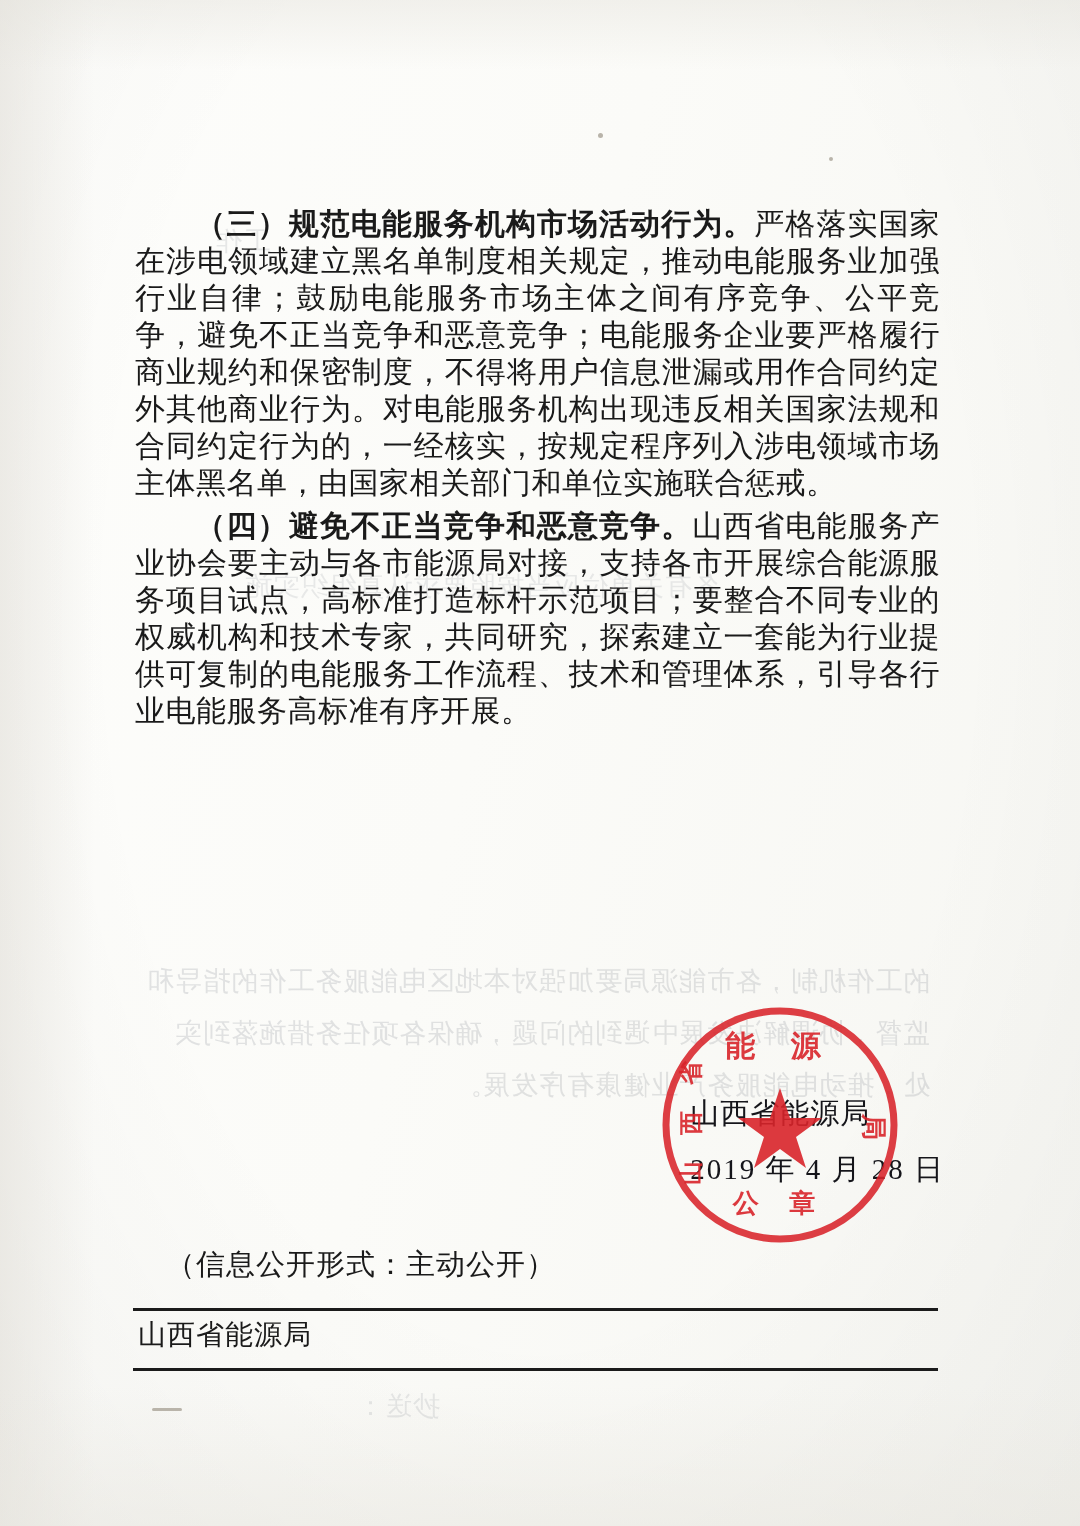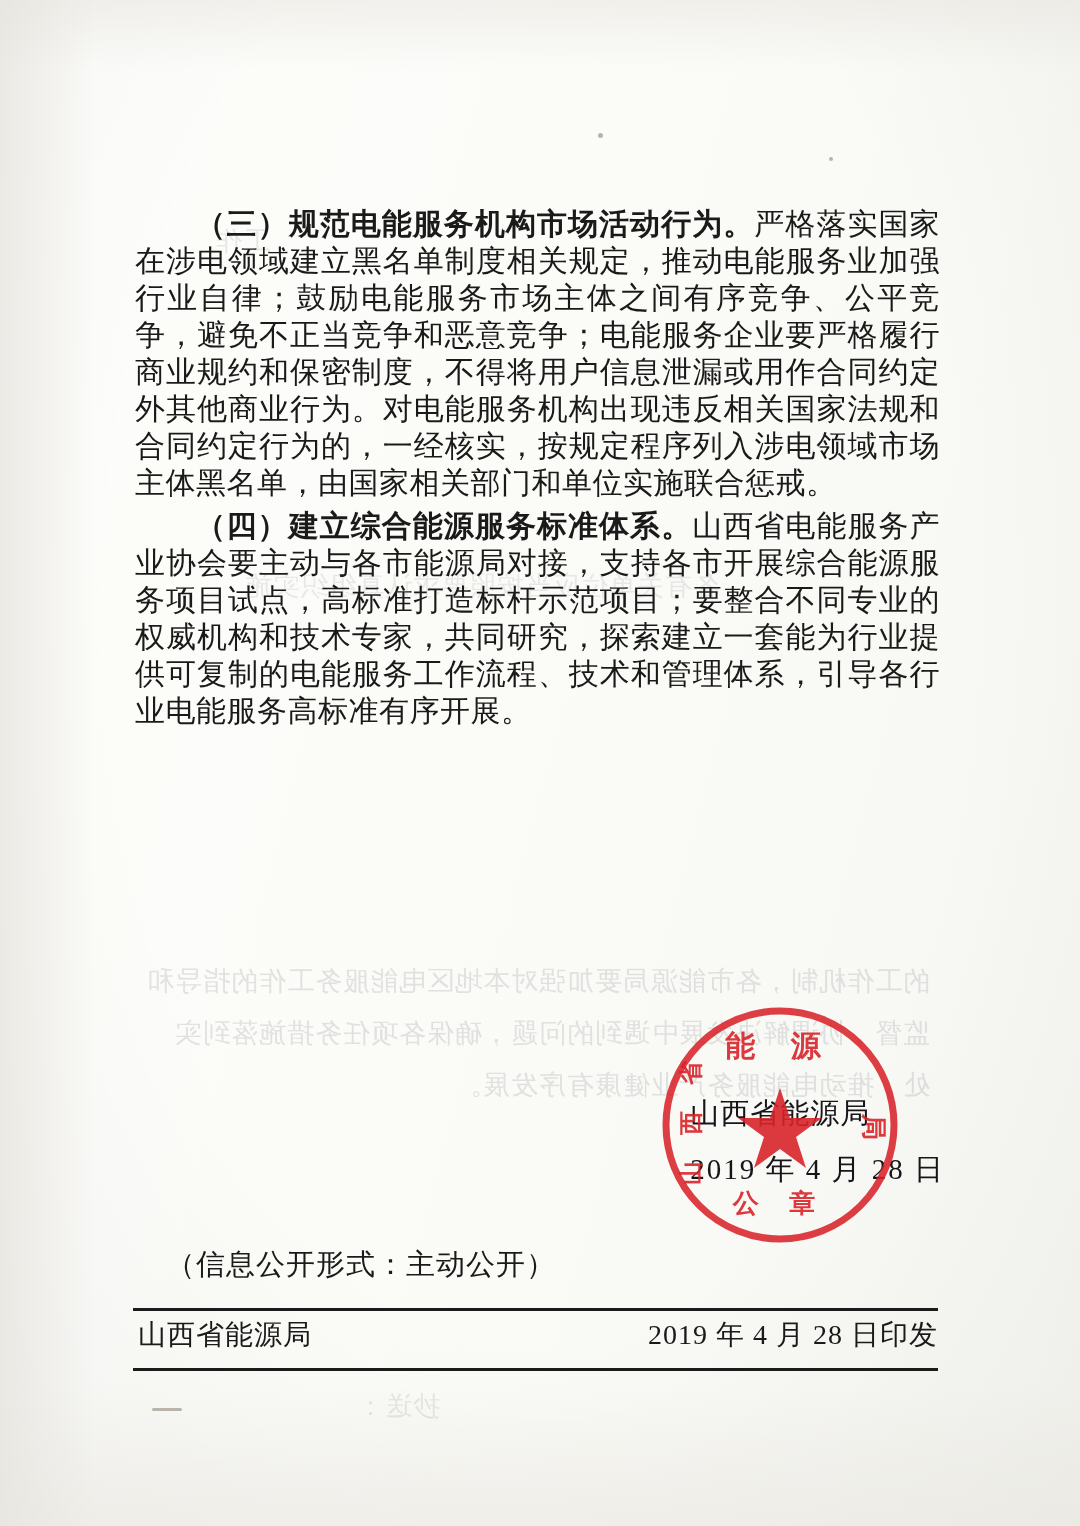--- a/index.html
+++ b/index.html
@@ -155,21 +155,21 @@
   <div class="ghost" id="ghost-b">工作</div>
   <div class="ghost" id="ghost-c">各有关单位应当按照要求认真组织实施</div>
   <div class="ghost" id="ghost-a">的工作机制，各市能源局要加强对本地区电能服务工作的指导和监督，协调解决发展中遇到的问题，确保各项任务措施落到实处，推动电能服务产业健康有序发展。</div>
   <div class="ghost" id="ghost-d">抄送：</div>
 
   <div class="body-wrap">
     <p class="para">
       <span style="display:inline-block;width:60px;"></span><span class="lead">（三）规范电能服务机构市场活动行为。</span><span>严格落实国家在涉电领域建立黑名单制度相关规定，推动电能服务业加强行业自律；鼓励电能服务市场主体之间有序竞争、公平竞争，避免不正当竞争和恶意竞争；电能服务企业要严格履行商业规约和保密制度，不得将用户信息泄漏或用作合同约定外其他商业行为。对电能服务机构出现违反相关国家法规和合同约定行为的，一经核实，按规定程序列入涉电领域市场主体黑名单，由国家相关部门和单位实施联合惩戒。</span>
     </p>
     <p class="para">
-      <span style="display:inline-block;width:60px;"></span><span class="lead">（四）建立综合能源服务标准体系。</span><span>山西省电能服务产业协会要主动与各市能源局对接，支持各市开展综合能源服务项目试点，高标准打造标杆示范项目；要整合不同专业的权威机构和技术专家，共同研究，探索建立一套能为行业提供可复制的电能服务工作流程、技术和管理体系，引导各行业电能服务高标准有序开展。</span>
+      <span style="display:inline-block;width:60px;"></span><span class="lead">（四）避免不正当竞争和恶意竞争。</span><span>山西省电能服务产业协会要主动与各市能源局对接，支持各市开展综合能源服务项目试点，高标准打造标杆示范项目；要整合不同专业的权威机构和技术专家，共同研究，探索建立一套能为行业提供可复制的电能服务工作流程、技术和管理体系，引导各行业电能服务高标准有序开展。</span>
     </p>
   </div>
 
   <div class="sign-block">
     <div>山西省能源局</div>
     <div class="date">2019 年 4 月 28 日</div>
   </div>
 
   <div class="seal">
     <svg width="250" height="250" viewBox="0 0 250 250" xmlns="http://www.w3.org/2000/svg">
@@ -186,20 +186,19 @@
         <text x="125" y="212" font-size="26" text-anchor="middle" letter-spacing="12">公 章</text>
       </g>
     </svg>
   </div>
 
   <div class="disclosure">（信息公开形式：主动公开）</div>
 
   <div class="rule" id="rule-top"></div>
   <div class="footer-row">
     <span>山西省能源局</span>
-    <span>2019 年 4 月 28 日印发</span>
   </div>
   <div class="rule" id="rule-bottom"></div>
 
   <div class="speck" style="left:598px; top:133px; width:5px; height:5px;"></div>
   <div class="speck" style="left:829px; top:157px; width:4px; height:4px;"></div>
   <div class="speck" style="left:152px; top:1408px; width:30px; height:3px; border-radius:2px;"></div>
 </div>
 
 </body></html>

